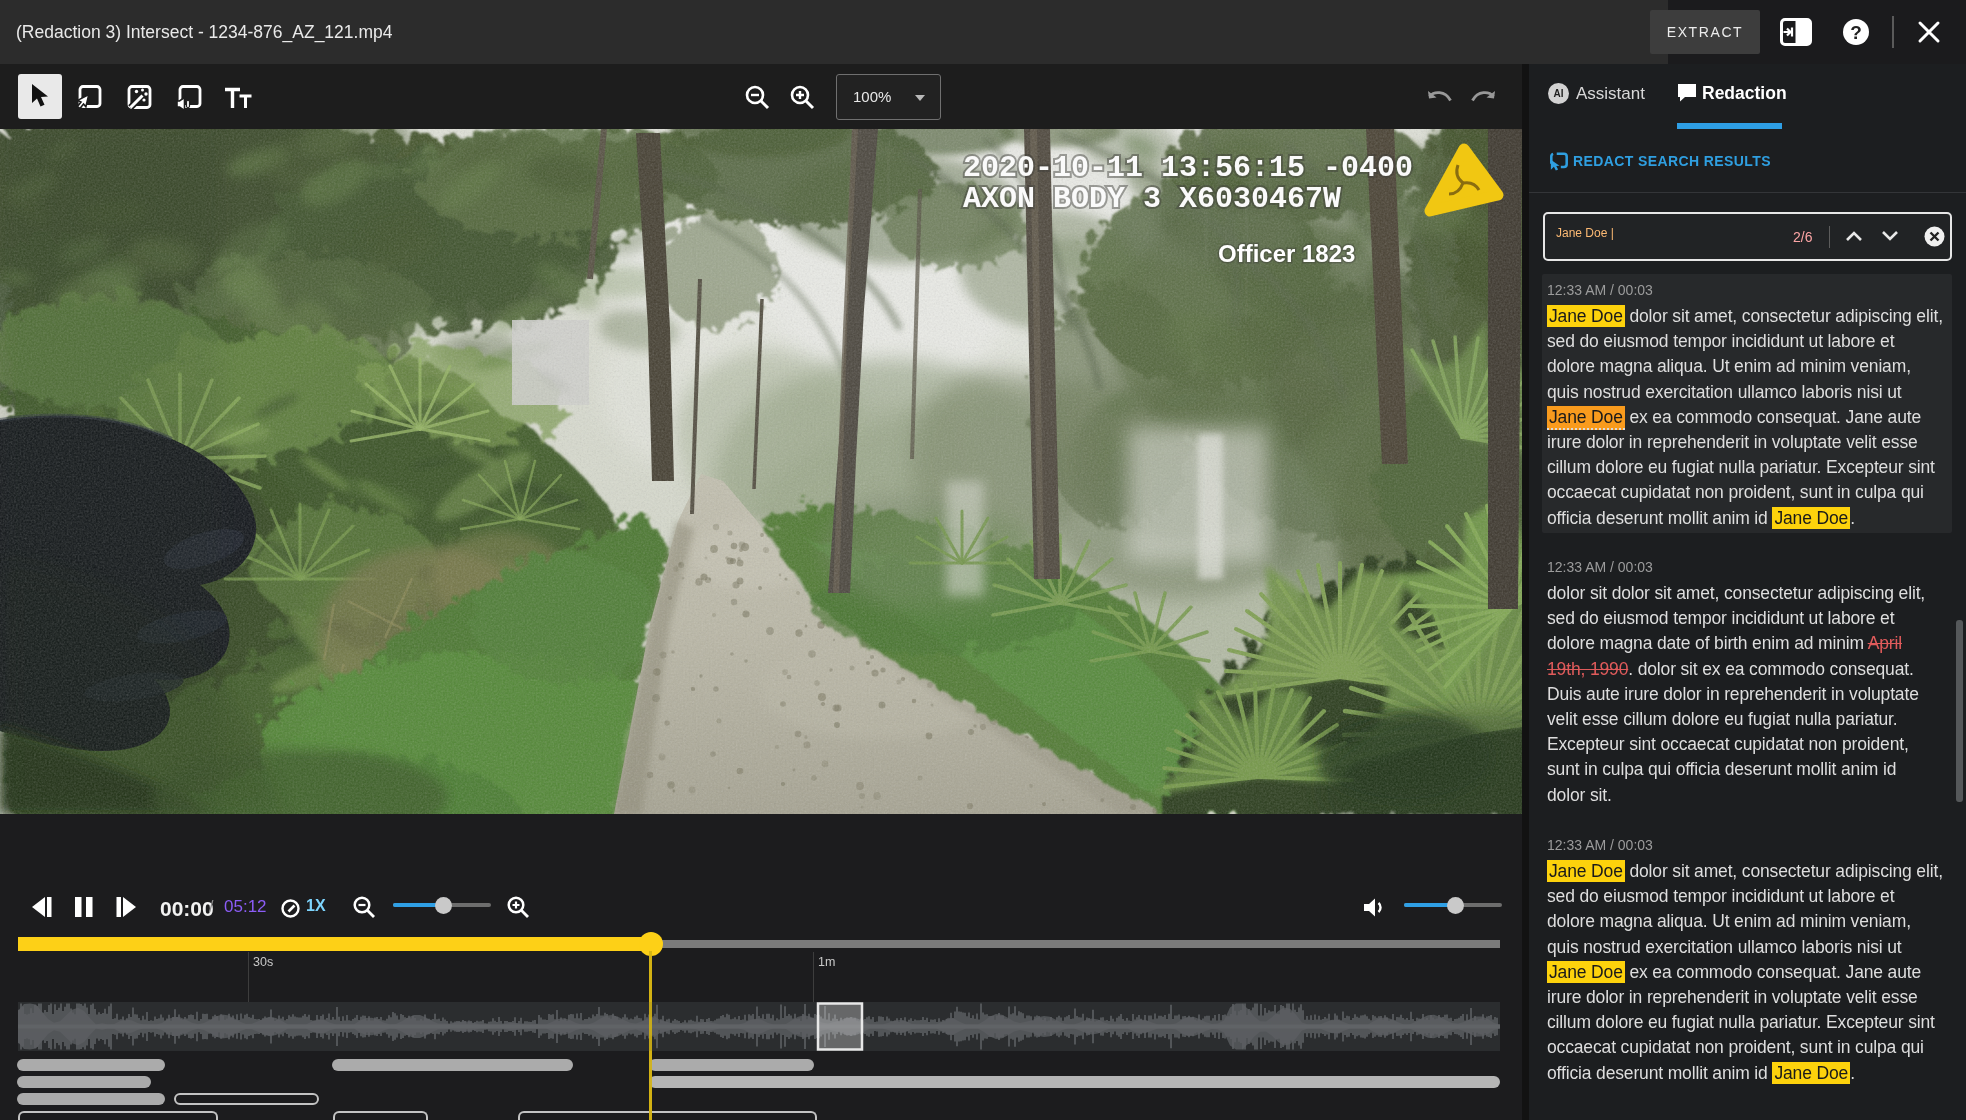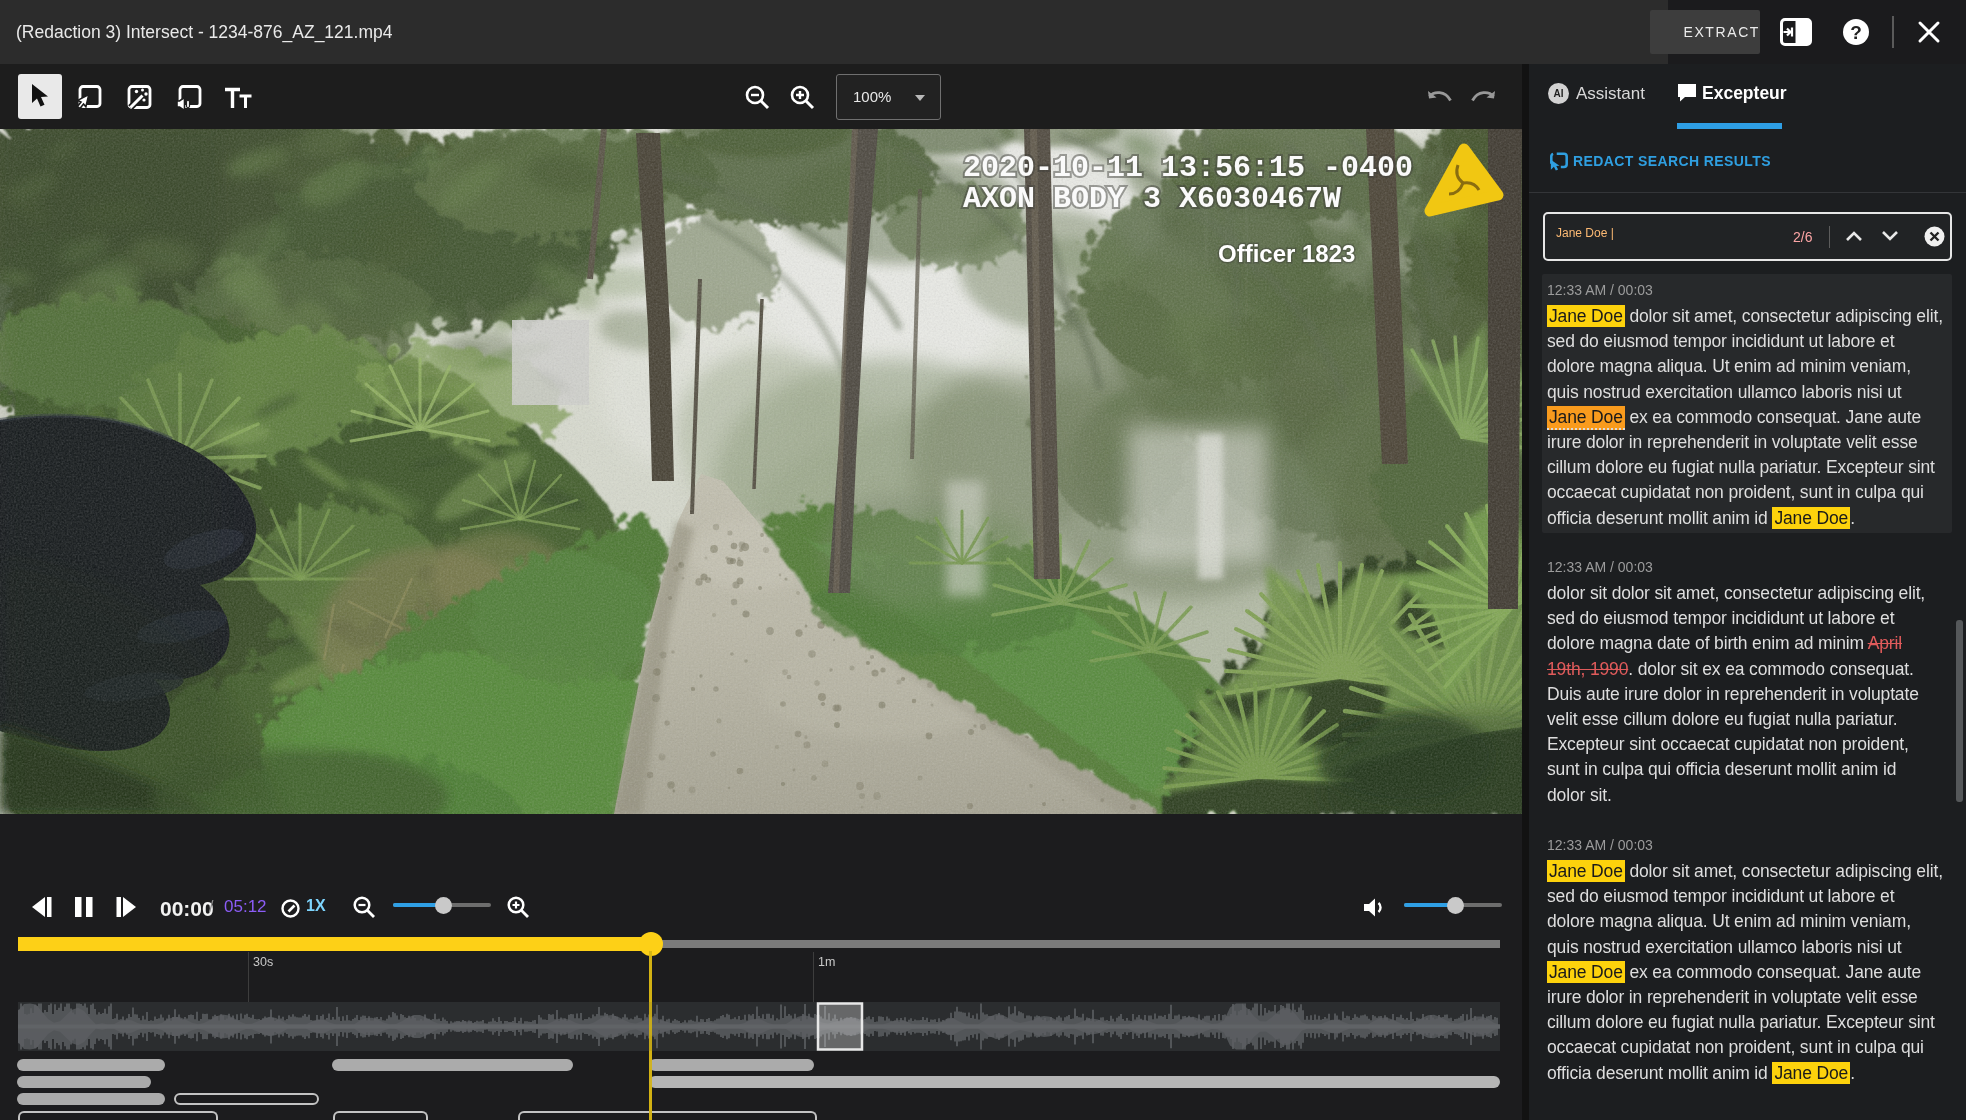--- a/index.html
+++ b/index.html
@@ -16,21 +16,21 @@
 .ts { color:#9c9c9c; font-size:14px; }
 .tl { color:#dedede; font-size:17.5px; line-height:25.2px; white-space:nowrap; letter-spacing:-0.15px; }
 .hy { background:#fdd20c; color:#1a1a1a; padding:1px 2px; }
 .ho { background:#f99b1d; color:#1a1a1a; padding:1px 2px; border-bottom:2px dotted #dcdcdc; }
 .rd { color:#e05b5b; text-decoration:line-through; }
 </style>
 </head>
 <body>
 <div id="titlebar">
   <div class="abs ttext" style="left:16px; top:22px;">(Redaction 3) Intersect - 1234-876_AZ_121.mp4</div>
-  <div class="abs" style="left:1650px; top:10px; width:110px; height:44px; background:#3d3d3d; border-radius:2px; color:#ececec; font-size:14px; letter-spacing:1.6px; text-align:right; line-height:44px;">EXTRACT</div>
+  <div class="abs" style="left:1650px; top:10px; width:110px; height:44px; background:#3d3d3d; border-radius:2px; color:#ececec; font-size:14px; letter-spacing:1.6px; text-align:center; line-height:44px;">EXTRACT</div>
 
   <svg class="abs" style="left:1780px; top:18px;" width="32" height="28" viewBox="0 0 32 28">
     <rect x="1.5" y="1.5" width="29" height="25" rx="3.5" fill="none" stroke="#ffffff" stroke-width="3"></rect>
     <rect x="15.5" y="1.5" width="15" height="25" rx="2" fill="#ffffff"></rect>
     <path d="M3.5 14 h6.5 M7 10.5 l3.5 3.5 -3.5 3.5 M12 9.5 v9" stroke="#ffffff" stroke-width="2.2" fill="none"></path>
   </svg>
 
   <svg class="abs" style="left:1842px; top:18px;" width="28" height="28" viewBox="0 0 28 28">
     <circle cx="14" cy="14" r="13" fill="#ffffff"></circle>
     <text x="14" y="20.5" font-size="19" font-weight="bold" fill="#222" text-anchor="middle" font-family="Liberation Sans, sans-serif">?</text>
@@ -778,21 +778,21 @@
 
 <div id="paneldiv"></div>
 <div id="panel">
 
   <div class="abs" style="left:19px; top:19px; width:21px; height:21px; border-radius:50%; background:#d2d2d2; color:#1d1d1d; font-size:10px; font-weight:bold; text-align:center; line-height:21px;">AI</div>
   <div class="abs" style="left:47px; top:20px; color:#d8d8d8; font-size:17px;">Assistant</div>
   <svg class="abs" style="left:147px; top:19px;" width="22" height="20" viewBox="0 0 22 20">
     <path d="M2 1 h18 v13 h-11 l-5 4.5 v-4.5 h-2 Z" fill="#fff"></path>
     <path d="M16 1 l4 4 v-4 Z" fill="#fff"></path>
   </svg>
-  <div class="abs" style="left:173px; top:19px; color:#ffffff; font-size:17.5px; font-weight:bold;">Excepteur</div>
+  <div class="abs" style="left:173px; top:19px; color:#ffffff; font-size:17.5px; font-weight:bold;">Redaction</div>
   <div class="abs" style="left:148px; top:59px; width:105px; height:6px; background:#2e9fe5;"></div>
 
   <svg class="abs" style="left:20px; top:88px;" width="20" height="19" viewBox="0 0 22 21">
     <path d="M8.5 2 H16.5 a3 3 0 0 1 3 3 V13.5 a3 3 0 0 1 -3 3 H13" fill="none" stroke="#2f9fe0" stroke-width="2.8"></path>
     <path d="M2.5 13 V5 a3 3 0 0 1 2 -2.9" fill="none" stroke="#2f9fe0" stroke-width="2.8"></path>
     <path d="M2 8.5 L2 19.5 L5.4 16.4 L7.5 20.5 L10 19.3 L8 15.4 L11.6 15.1 Z" fill="#2f9fe0"></path>
   </svg>
   <div class="abs" style="left:44px; top:89px; color:#2f9fe0; font-size:14px; font-weight:bold; letter-spacing:0.4px;">REDACT SEARCH RESULTS</div>
   <div class="abs" style="left:0px; top:128px; width:437px; height:1px; background:#333538;"></div>
 

